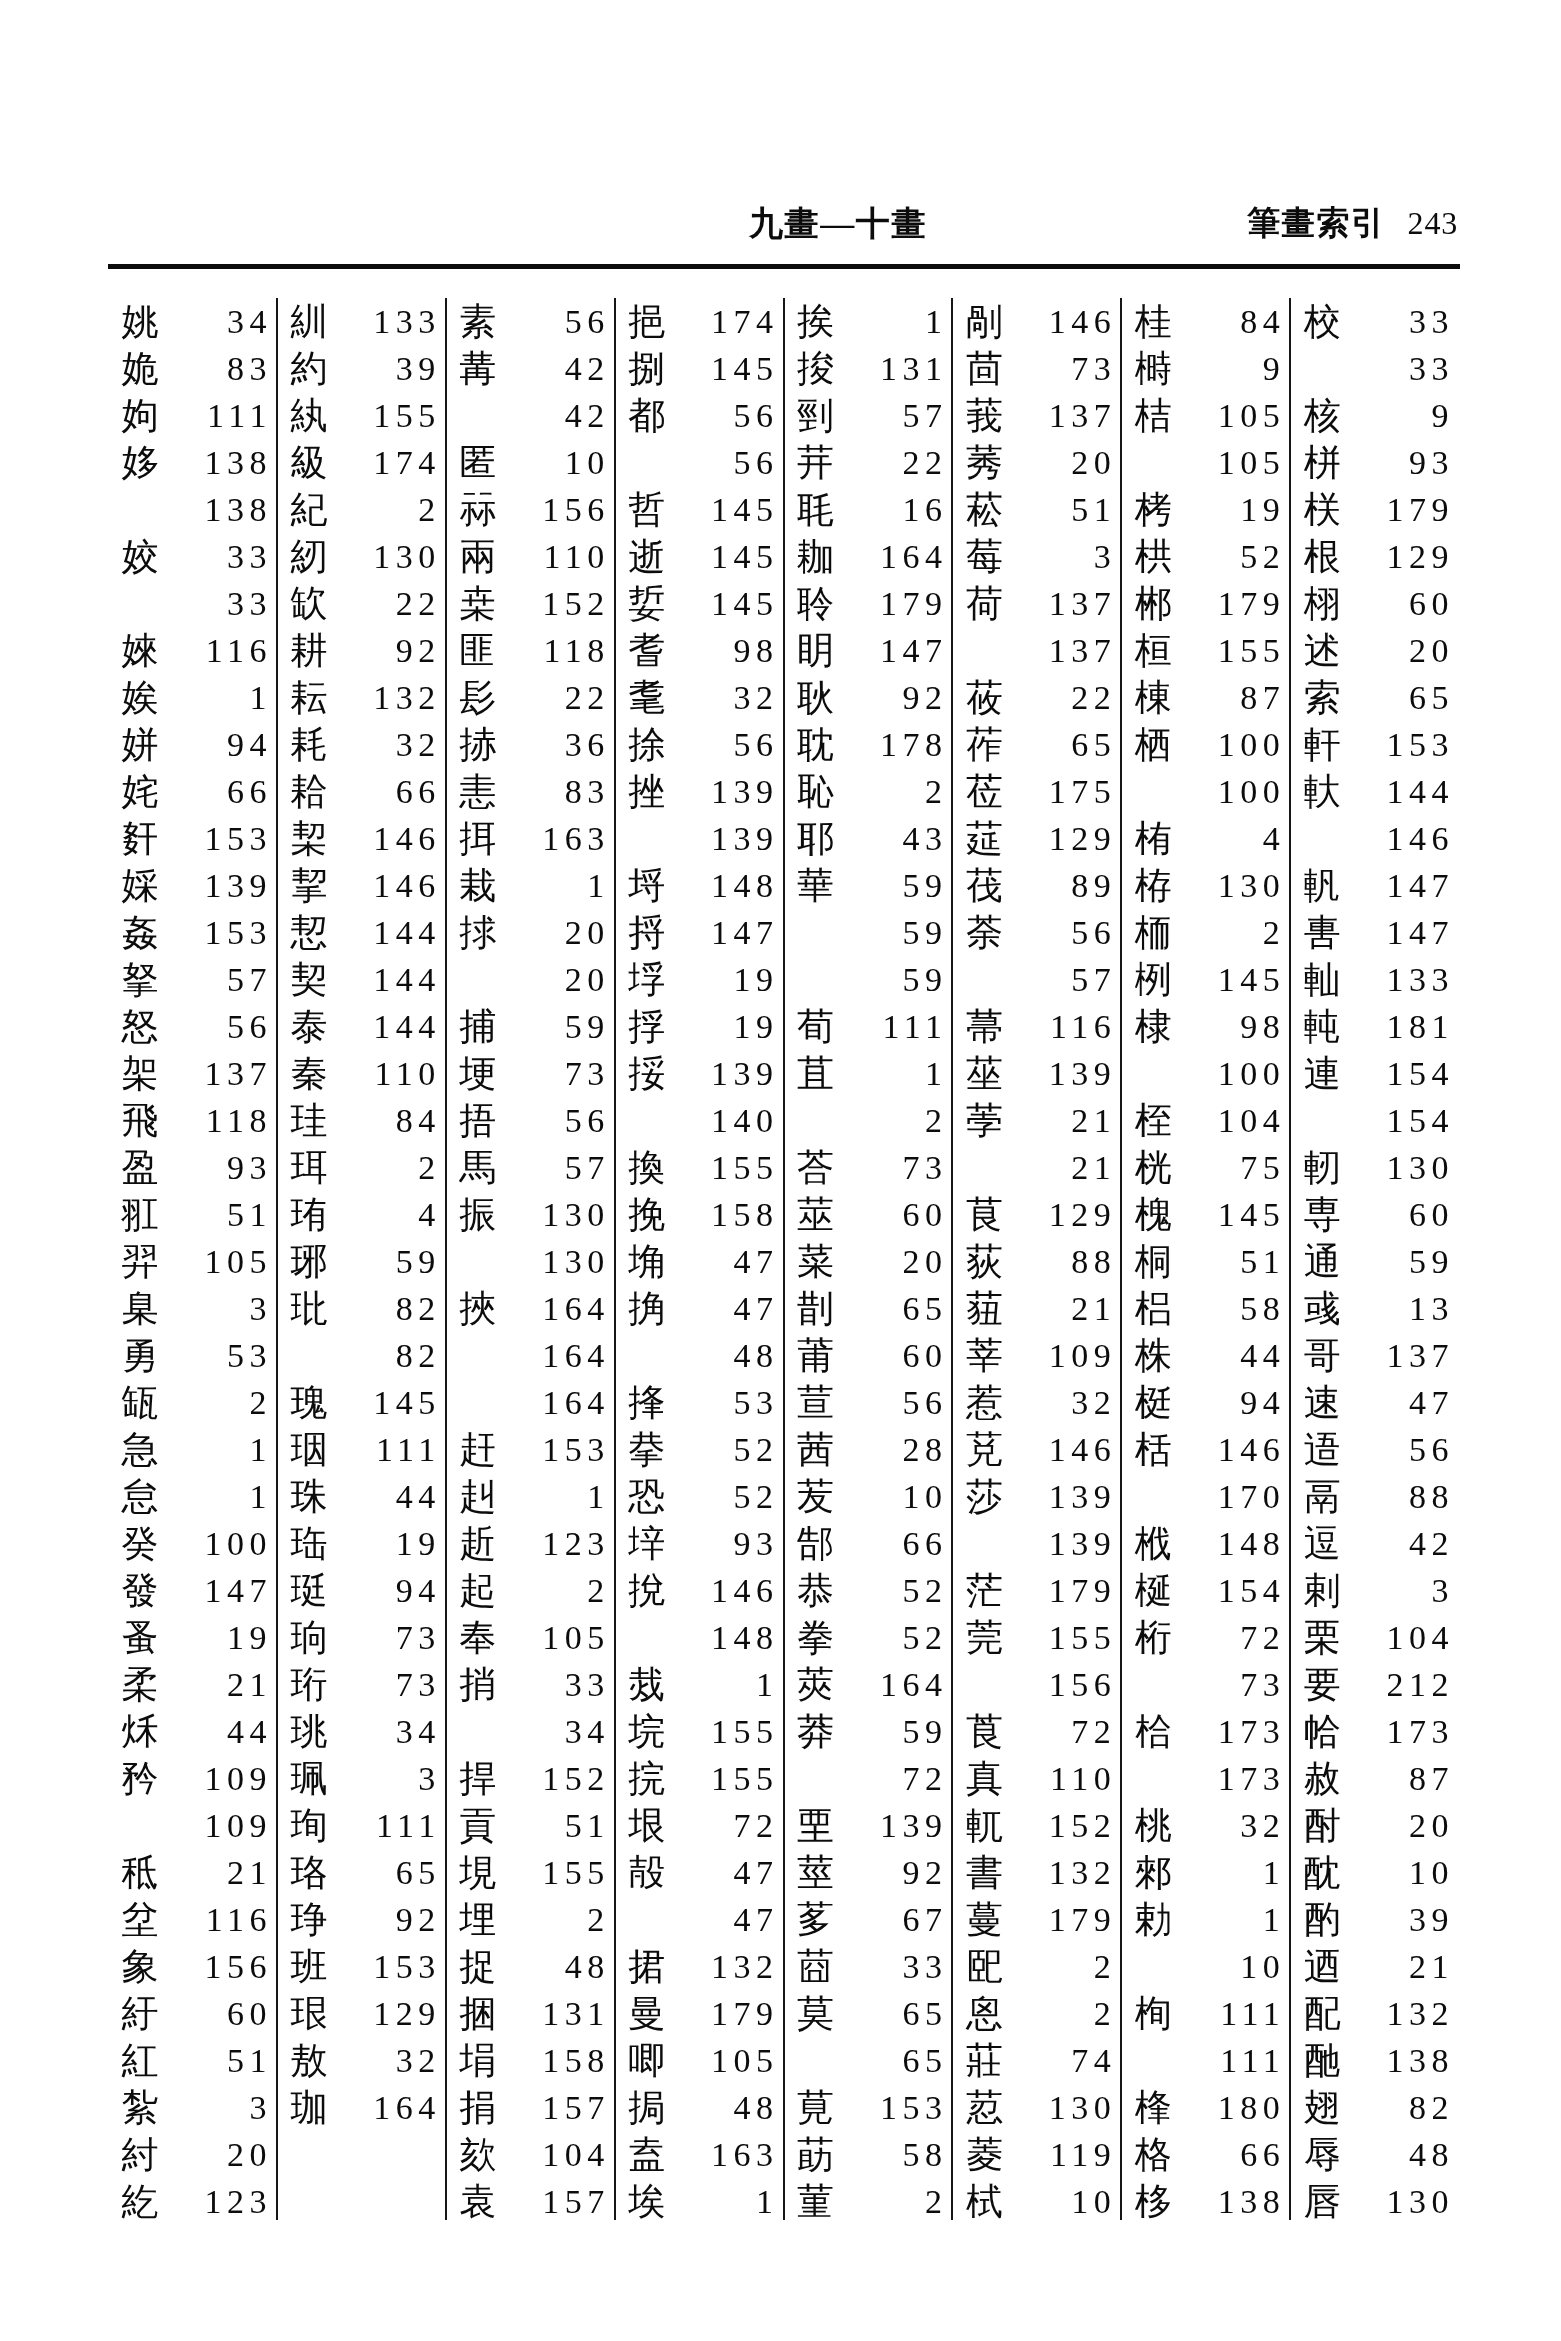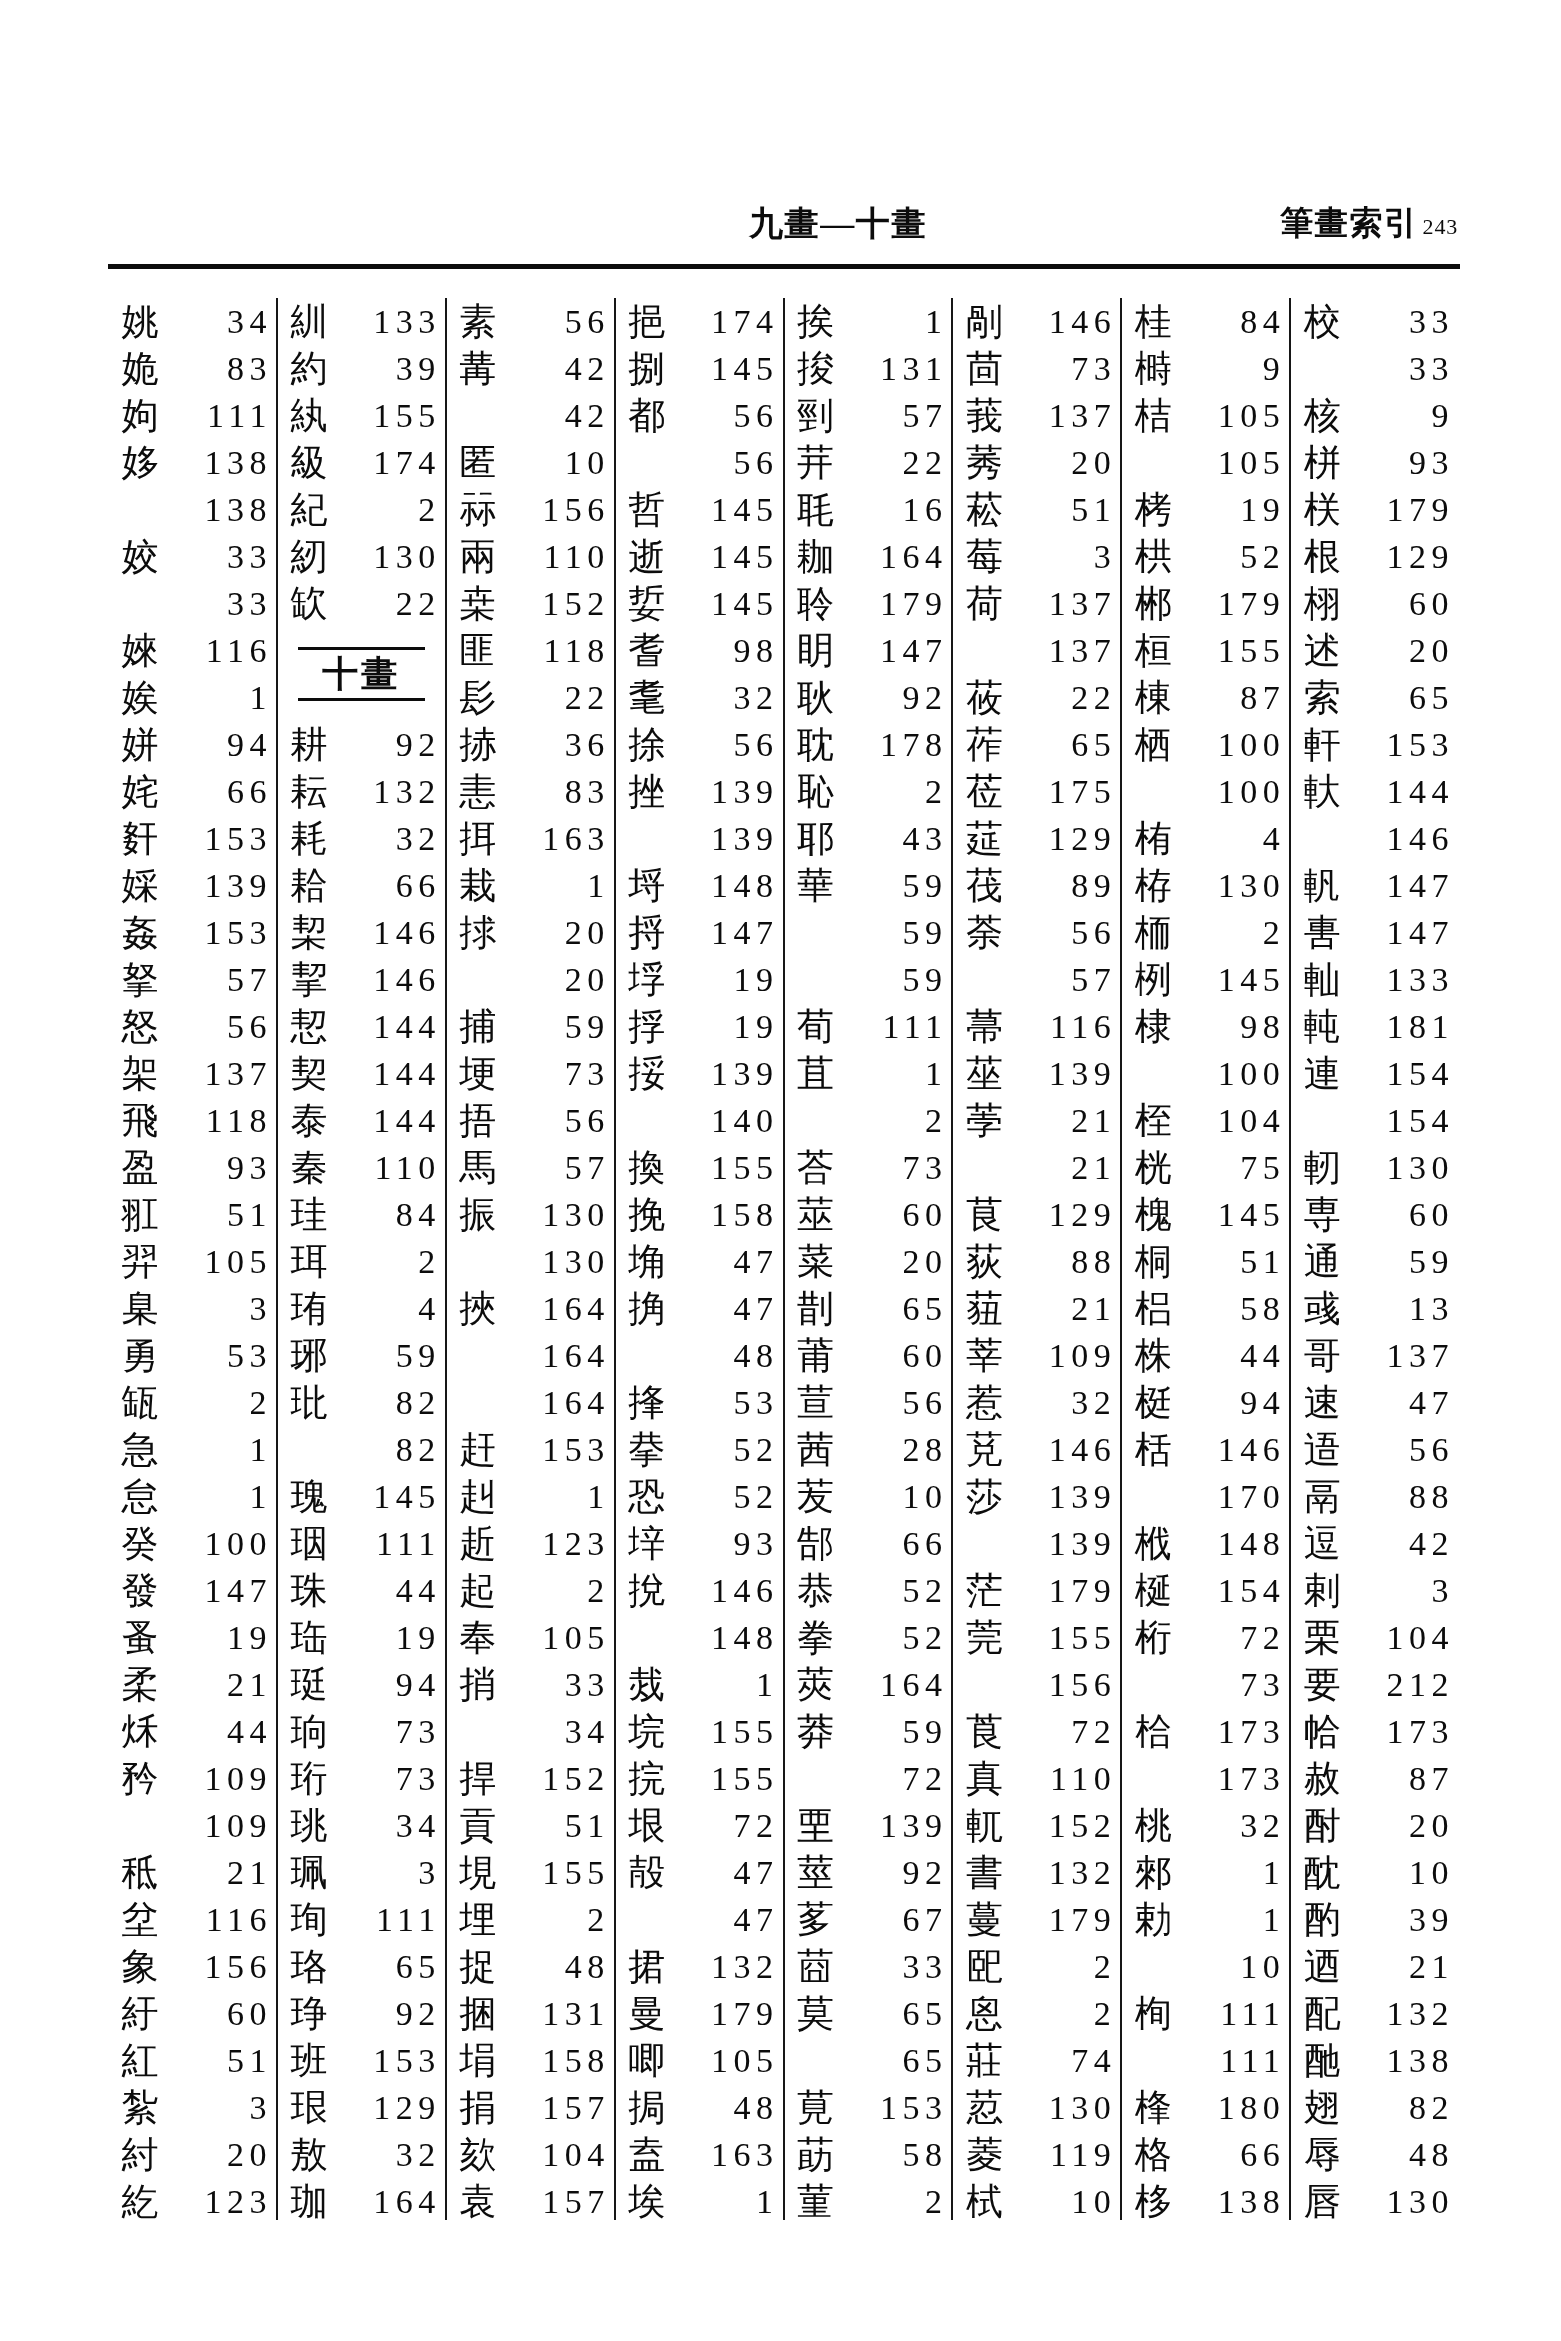--- a/index.html
+++ b/index.html
@@ -18,21 +18,21 @@
   }
   .section-range{
     position:absolute;left:640px;
     font-size:34px;font-weight:bold;letter-spacing:1.6px;
   }
   .index-label-wrap{
     position:absolute;right:0;
     font-size:33px;font-weight:bold;letter-spacing:1.6px;
   }
   .index-label-wrap .pgnum{
-    font-weight:normal;font-size:22px;margin-left:4px;letter-spacing:0.8px;
+    font-weight:normal;font-size:32px;margin-left:22px;letter-spacing:0.8px;
   }
   .toprule{
     position:absolute;top:264px;left:108px;width:1352px;height:4.7px;
     background:#0c0c0c;
   }
   .grid{
     position:absolute;top:298px;left:109px;width:1349px;height:1922px;
     display:flex;flex-direction:row;
   }
   .col{
@@ -272,23 +272,20 @@
           <span class="num">2</span>
         </div>
         <div class="row">
           <span class="char">紉</span>
           <span class="num">130</span>
         </div>
         <div class="row">
           <span class="char">缼</span>
           <span class="num">22</span>
         </div>
-        <div class="divider">
-          <div class="divbox">十畫</div>
-        </div>
         <div class="row">
           <span class="char">耕</span>
           <span class="num">92</span>
         </div>
         <div class="row">
           <span class="char">耘</span>
           <span class="num">132</span>
         </div>
         <div class="row">
           <span class="char">耗</span>

